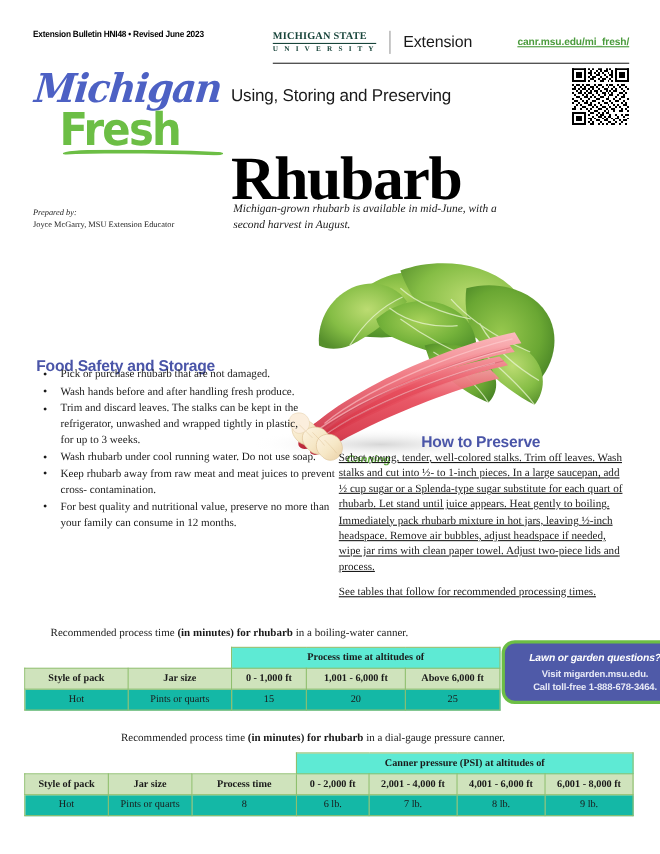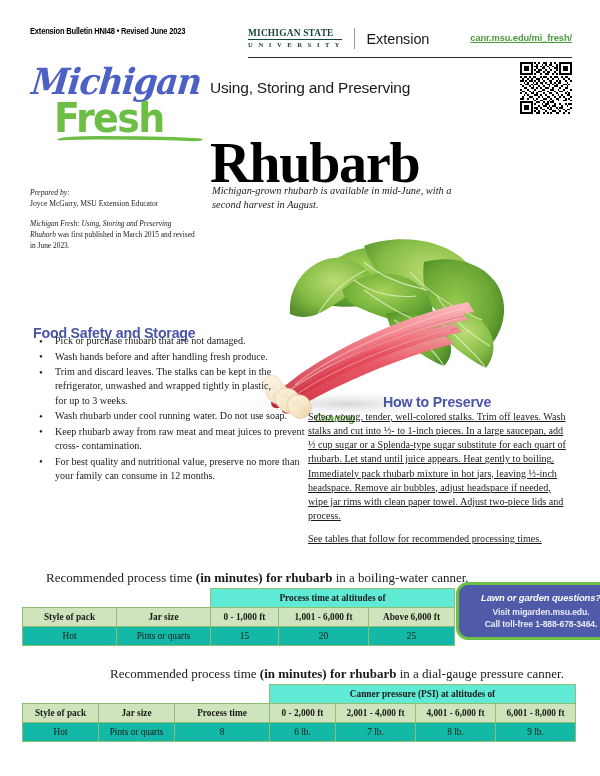--- a/index.html
+++ b/index.html
@@ -167,21 +167,21 @@
     position:absolute; left:308px; top:410px; width:262px;
     font-family:"Liberation Serif", serif;
     font-size:10.1px; line-height:1.40; color:#1a1a1a;text-decoration:underline;
   }
   .canning-body p { margin:0; }
   .canning-body p + p { margin-top:9px; }
 
   
   .tbl-caption {
     font-family:"Liberation Serif", serif;
-    font-size:13px; color:#1a1a1a;
+    font-size:10px; color:#1a1a1a;
   }
   .tbl-caption b { font-weight:700; }
 
   table.pt {
     border-collapse:collapse;
     font-family:"Liberation Serif", serif;
     color:#1a1a1a;
   }
   table.pt td, table.pt th {
     border:1px solid #8FBF6E;
@@ -477,23 +477,20 @@
 
 <div class="subtitle">Using, Storing and Preserving</div>
 <h1 class="title">Rhubarb</h1>
 <div class="lede">Michigan-grown rhubarb is available in mid-June, with a second harvest in August.</div>
 
 <div class="credits">
   <p>
     <span class="lbl">Prepared by:</span><br>
     <span>Joyce McGarry, MSU Extension Educator</span>
   </p>
-  <p class="pub">
-    <i>Michigan Fresh: Using, Storing and Preserving Rhubarb</i><span> was first published in March 2015 and revised in June 2023.</span>
-  </p>
 </div>
 
 <div class="photo">
   <svg width="310" height="200" viewBox="0 0 310 200">
     <defs>
       <radialGradient id="leafA" cx="45%" cy="35%" r="70%">
         <stop offset="0%" stop-color="#a8d25a"></stop>
         <stop offset="55%" stop-color="#74b23a"></stop>
         <stop offset="100%" stop-color="#4c8c28"></stop>
       </radialGradient>

